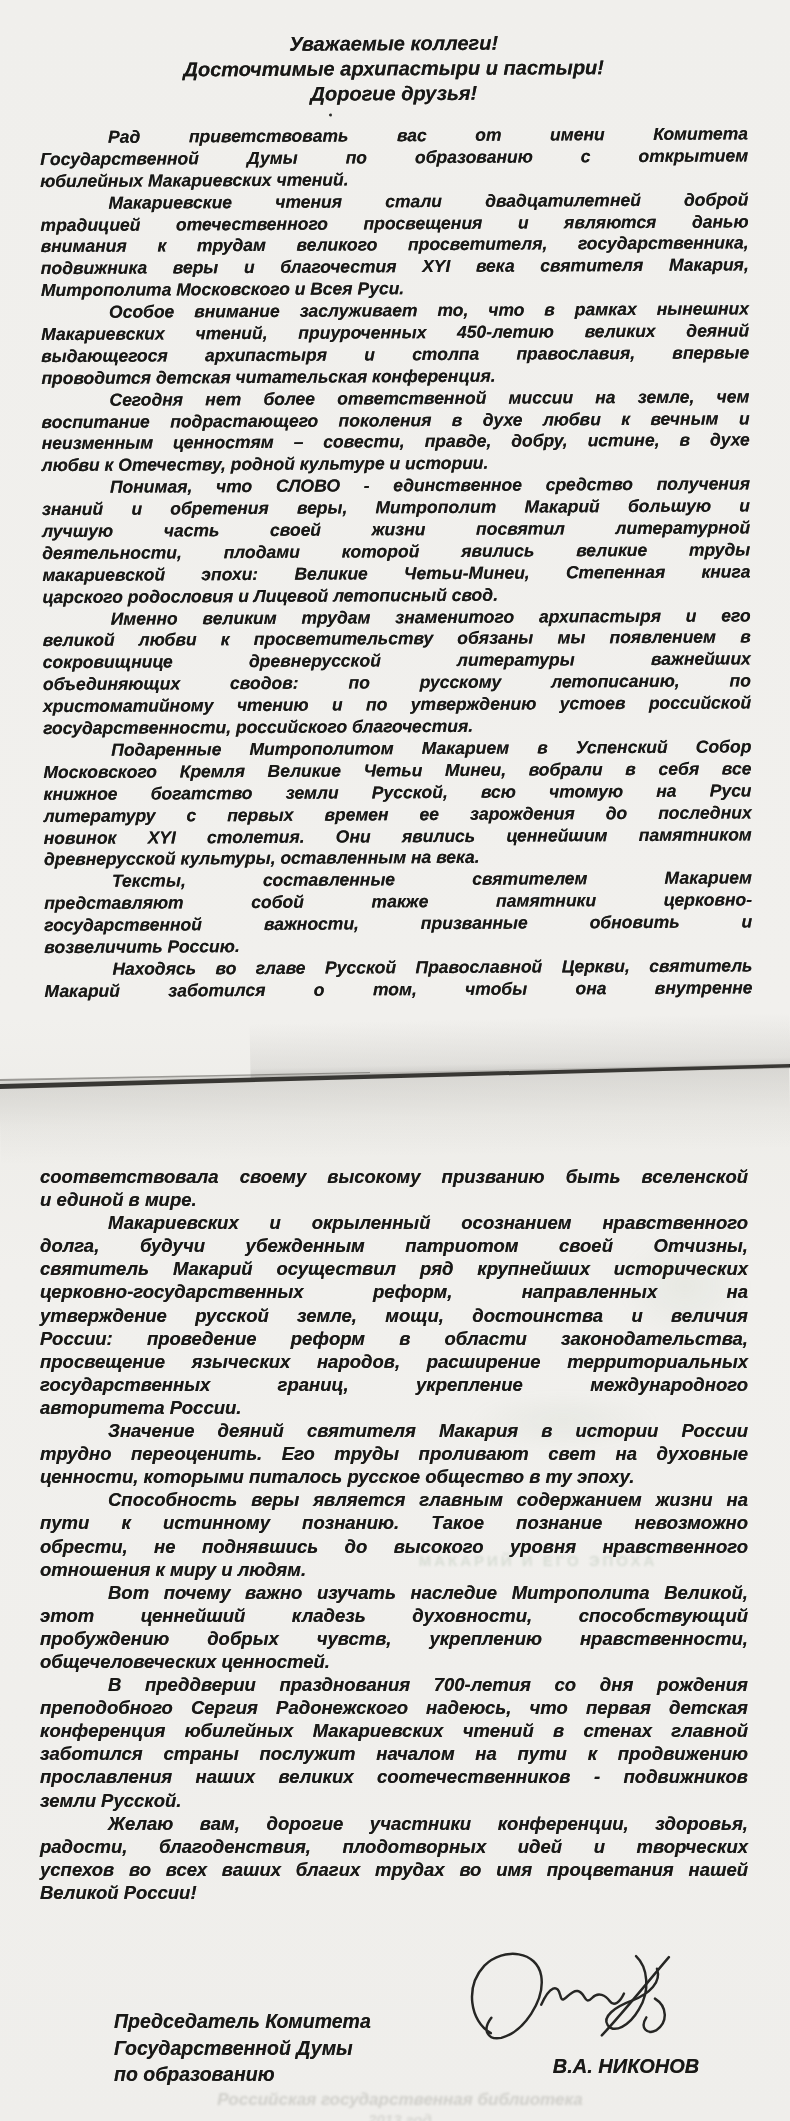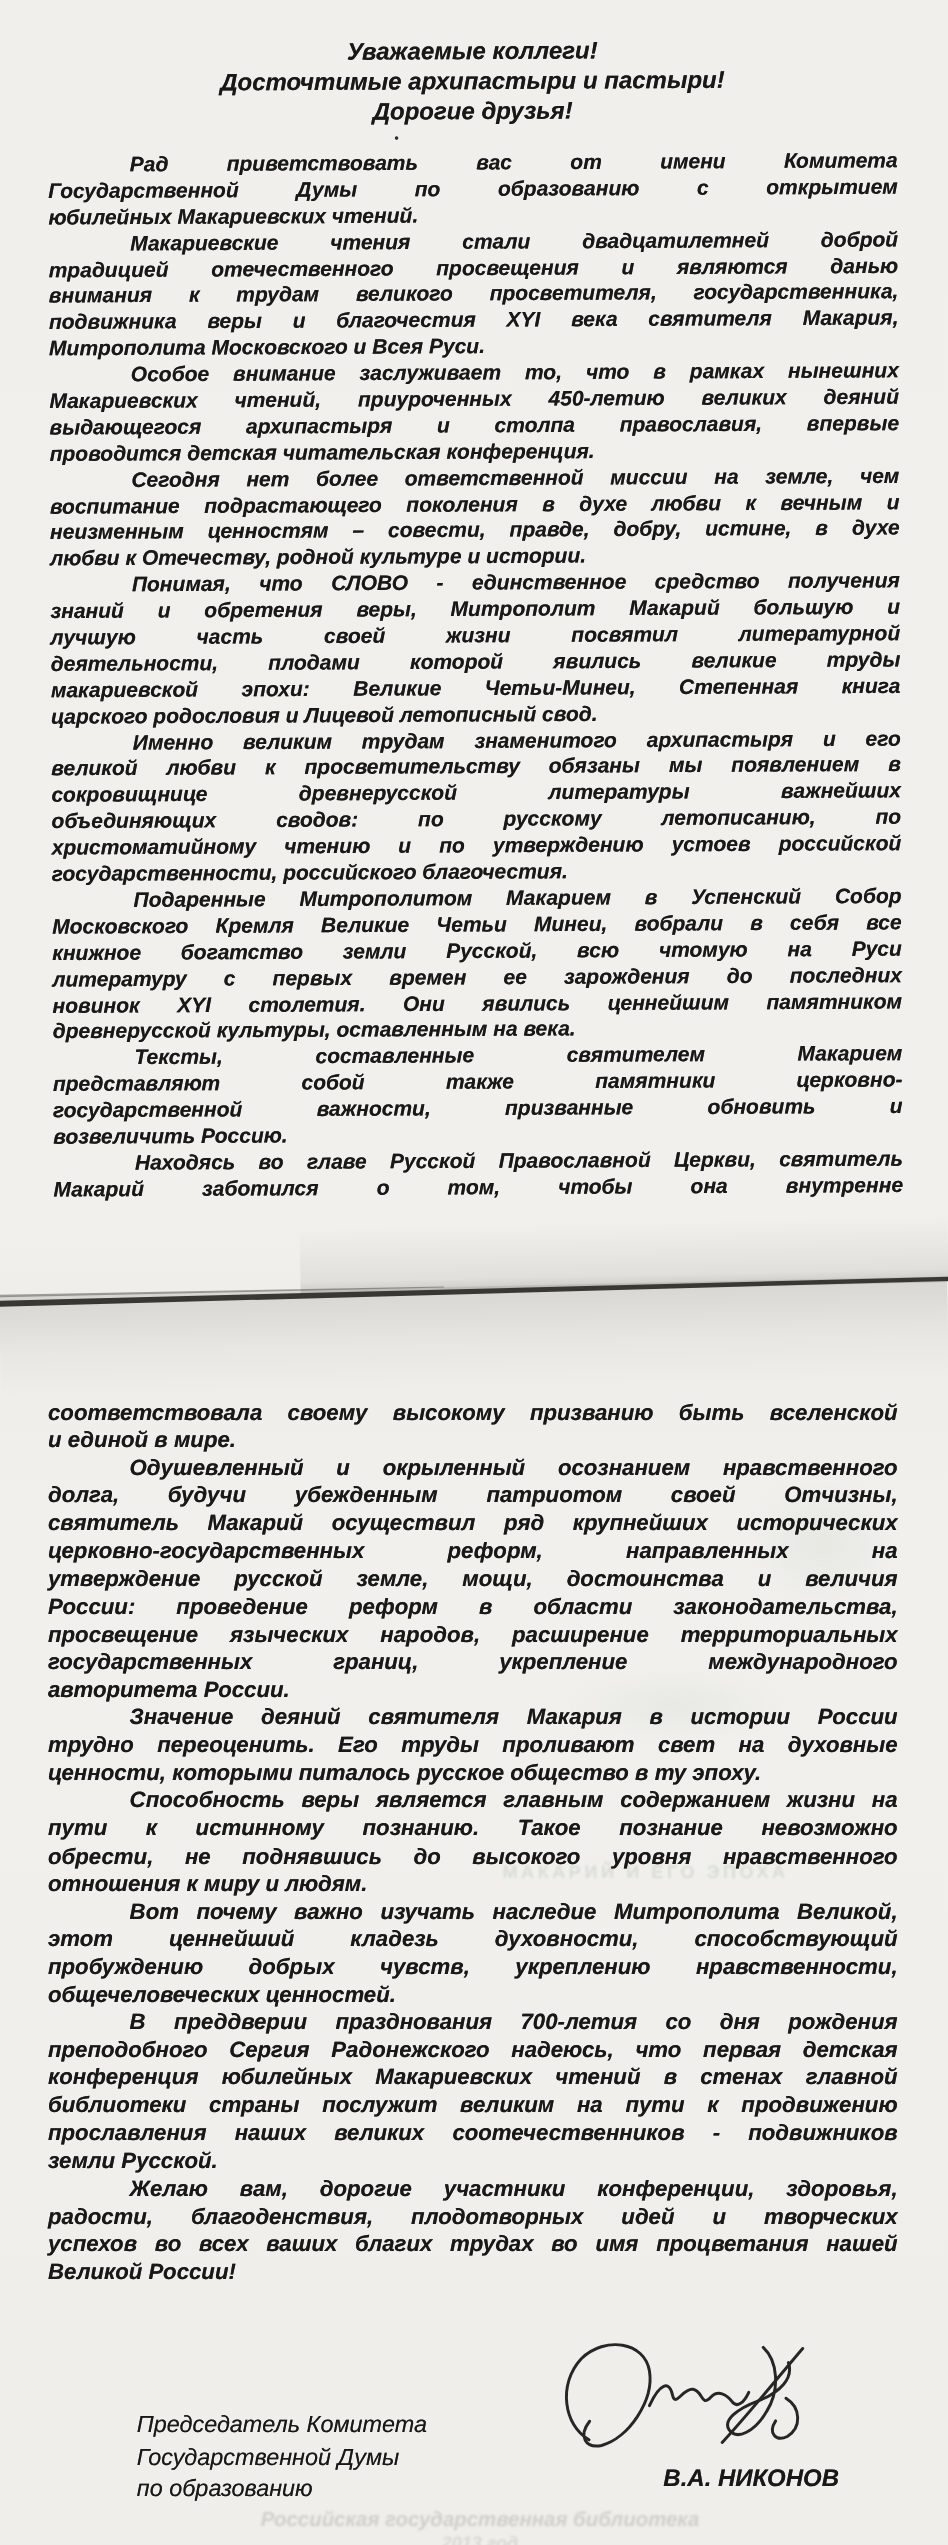--- a/index.html
+++ b/index.html
@@ -40,21 +40,21 @@
     filter:blur(1px);font-style:normal;}
   .blob{position:absolute;border-radius:50%;filter:blur(4px);}
   .blob1{left:620px;top:1232px;width:130px;height:108px;background:radial-gradient(closest-side,rgba(145,168,138,.10),rgba(145,168,138,0));}
   .blob2{left:468px;top:1392px;width:190px;height:58px;background:radial-gradient(closest-side,rgba(145,168,138,.09),rgba(145,168,138,0));}
   .wm-bottom{position:absolute;left:140px;width:520px;text-align:center;font-weight:bold;font-style:italic;
     color:rgba(158,158,150,.38);filter:blur(1.1px);}
   .wm-b1{top:2090px;font-size:17px;}
   .wm-b2{top:2111px;font-size:15px;color:rgba(158,158,150,.28);}
   
   .sig-left{position:absolute;left:114px;top:2008px;width:330px;
-    font-weight:normal;font-style:italic;font-size:19.5px;line-height:26.5px;
+    font-weight:bold;font-style:italic;font-size:19.5px;line-height:26.5px;
     text-shadow:0 0 .5px rgba(20,20,18,.7);}
   .sig-name{position:absolute;left:520px;top:2055px;width:212px;text-align:center;
     font-weight:bold;font-style:italic;font-size:20px;
     text-shadow:0 0 .5px rgba(20,20,18,.7);}
   .sig-svg{position:absolute;left:450px;top:1944px;width:248px;height:118px;transform:rotate(-2deg);}
 </style>
 </head>
 <body>
 
 <div class="screen">
@@ -138,21 +138,21 @@
   <div class="page page2">
     <div class="blob blob1"></div>
     <div class="blob blob2"></div>
     <div class="wm-mid">МАКАРИЙ И ЕГО ЭПОХА</div>
     <div class="body-col p2body">
         <div>
           <div class="tl">соответствовала своему высокому призванию быть вселенской</div>
           <div class="tl last">и единой в мире.</div>
         </div>
         <div>
-          <div class="tl ind">Одушевленный и окрыленный осознанием нравственного</div>
+          <div class="tl ind">Макариевских и окрыленный осознанием нравственного</div>
           <div class="tl">долга, будучи убежденным патриотом своей Отчизны,</div>
           <div class="tl">святитель Макарий осуществил ряд крупнейших исторических</div>
           <div class="tl">церковно-государственных реформ, направленных на</div>
           <div class="tl">утверждение русской земле, мощи, достоинства и величия</div>
           <div class="tl">России: проведение реформ в области законодательства,</div>
           <div class="tl">просвещение языческих народов, расширение территориальных</div>
           <div class="tl">государственных границ, укрепление международного</div>
           <div class="tl last">авторитета России.</div>
         </div>
         <div>
@@ -169,21 +169,21 @@
         <div>
           <div class="tl ind">Вот почему важно изучать наследие Митрополита Великой,</div>
           <div class="tl">этот ценнейший кладезь духовности, способствующий</div>
           <div class="tl">пробуждению добрых чувств, укреплению нравственности,</div>
           <div class="tl last">общечеловеческих ценностей.</div>
         </div>
         <div>
           <div class="tl ind">В преддверии празднования 700-летия со дня рождения</div>
           <div class="tl">преподобного Сергия Радонежского надеюсь, что первая детская</div>
           <div class="tl">конференция юбилейных Макариевских чтений в стенах главной</div>
-          <div class="tl">библиотеки страны послужит великим на пути к продвижению</div>
+          <div class="tl">заботился страны послужит началом на пути к продвижению</div>
           <div class="tl">прославления наших великих соотечественников - подвижников</div>
           <div class="tl last">земли Русской.</div>
         </div>
         <div>
           <div class="tl ind">Желаю вам, дорогие участники конференции, здоровья,</div>
           <div class="tl">радости, благоденствия, плодотворных идей и творческих</div>
           <div class="tl">успехов во всех ваших благих трудах во имя процветания нашей</div>
           <div class="tl last">Великой России!</div>
         </div>
       </div>

